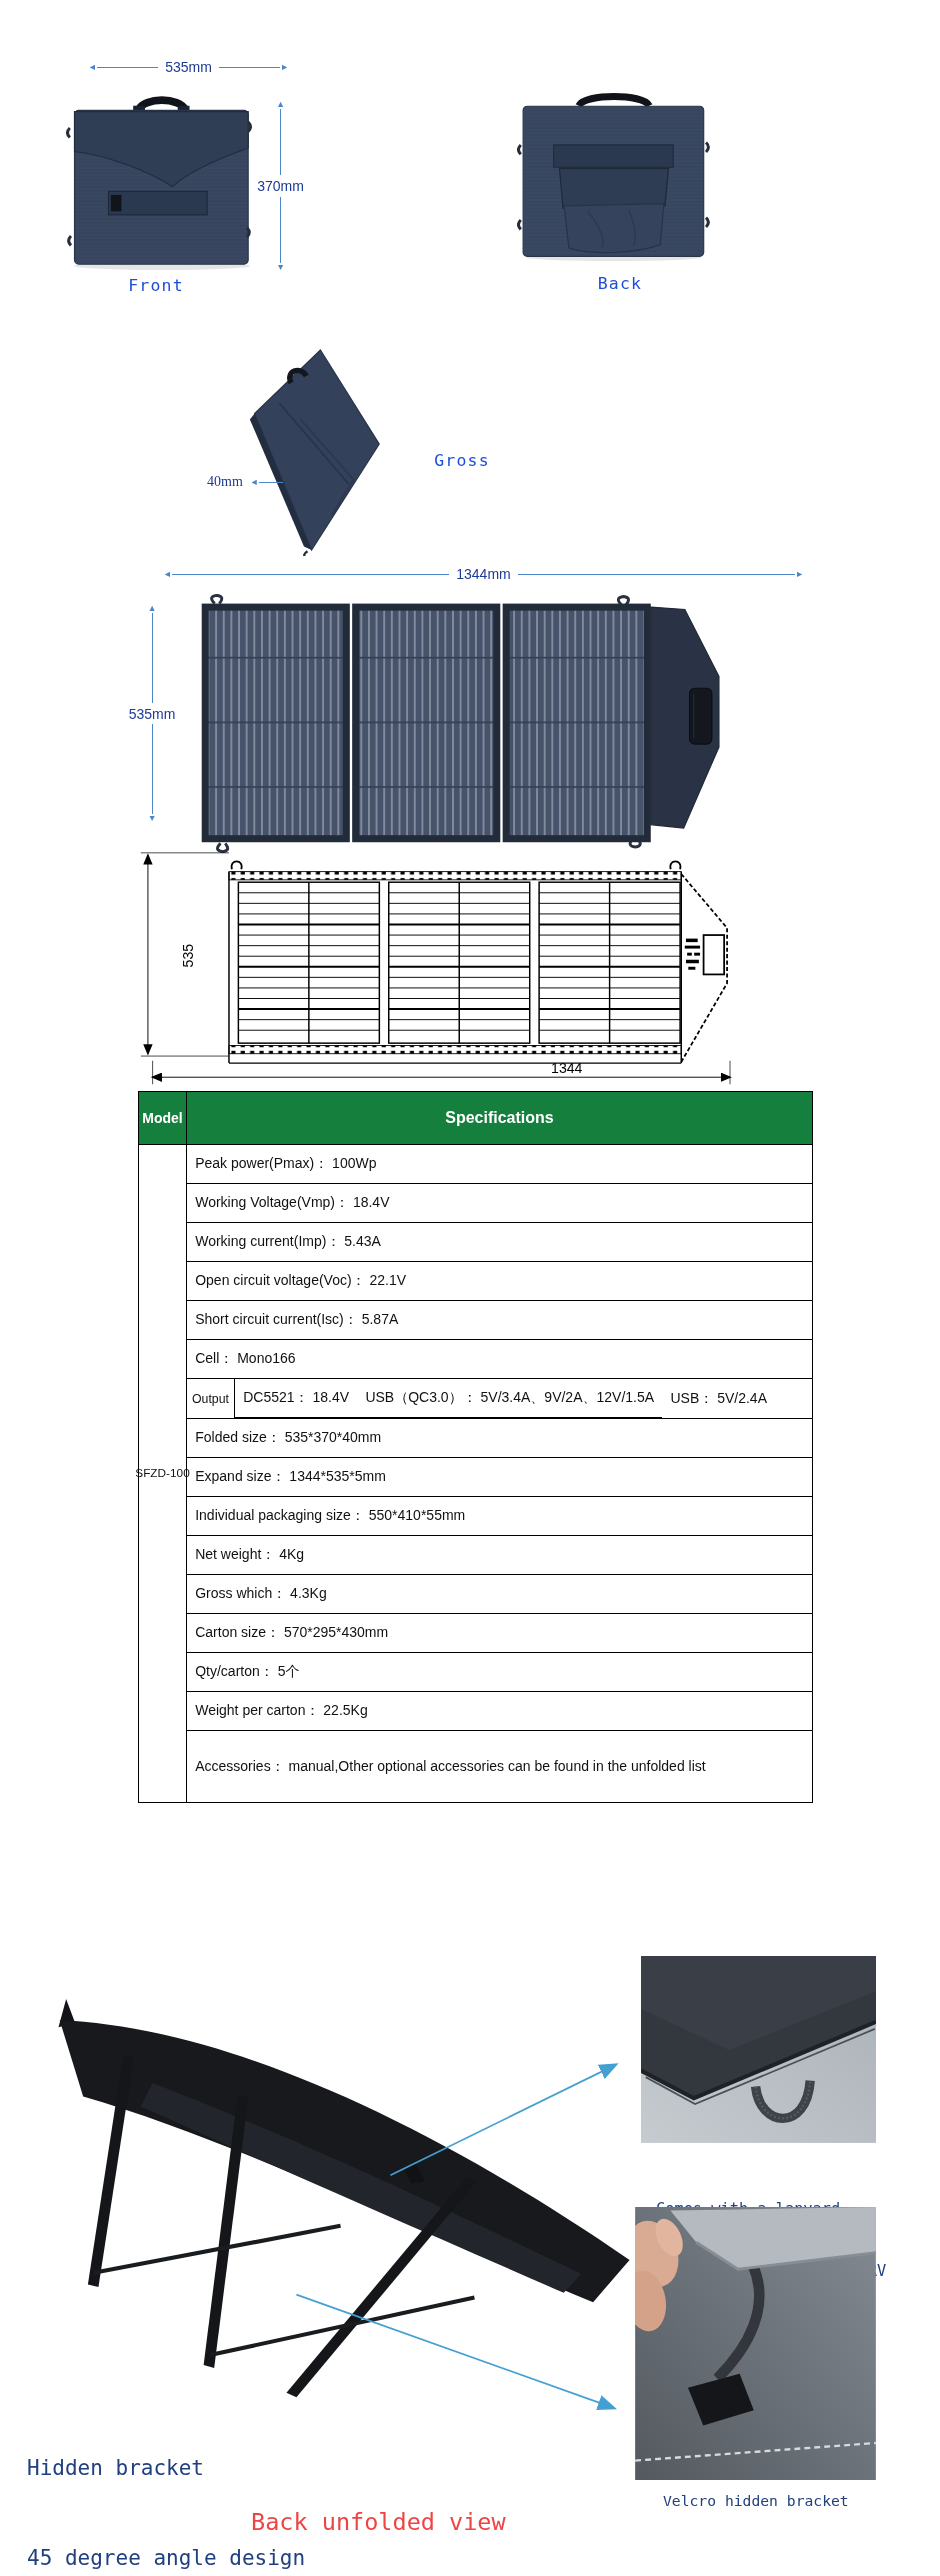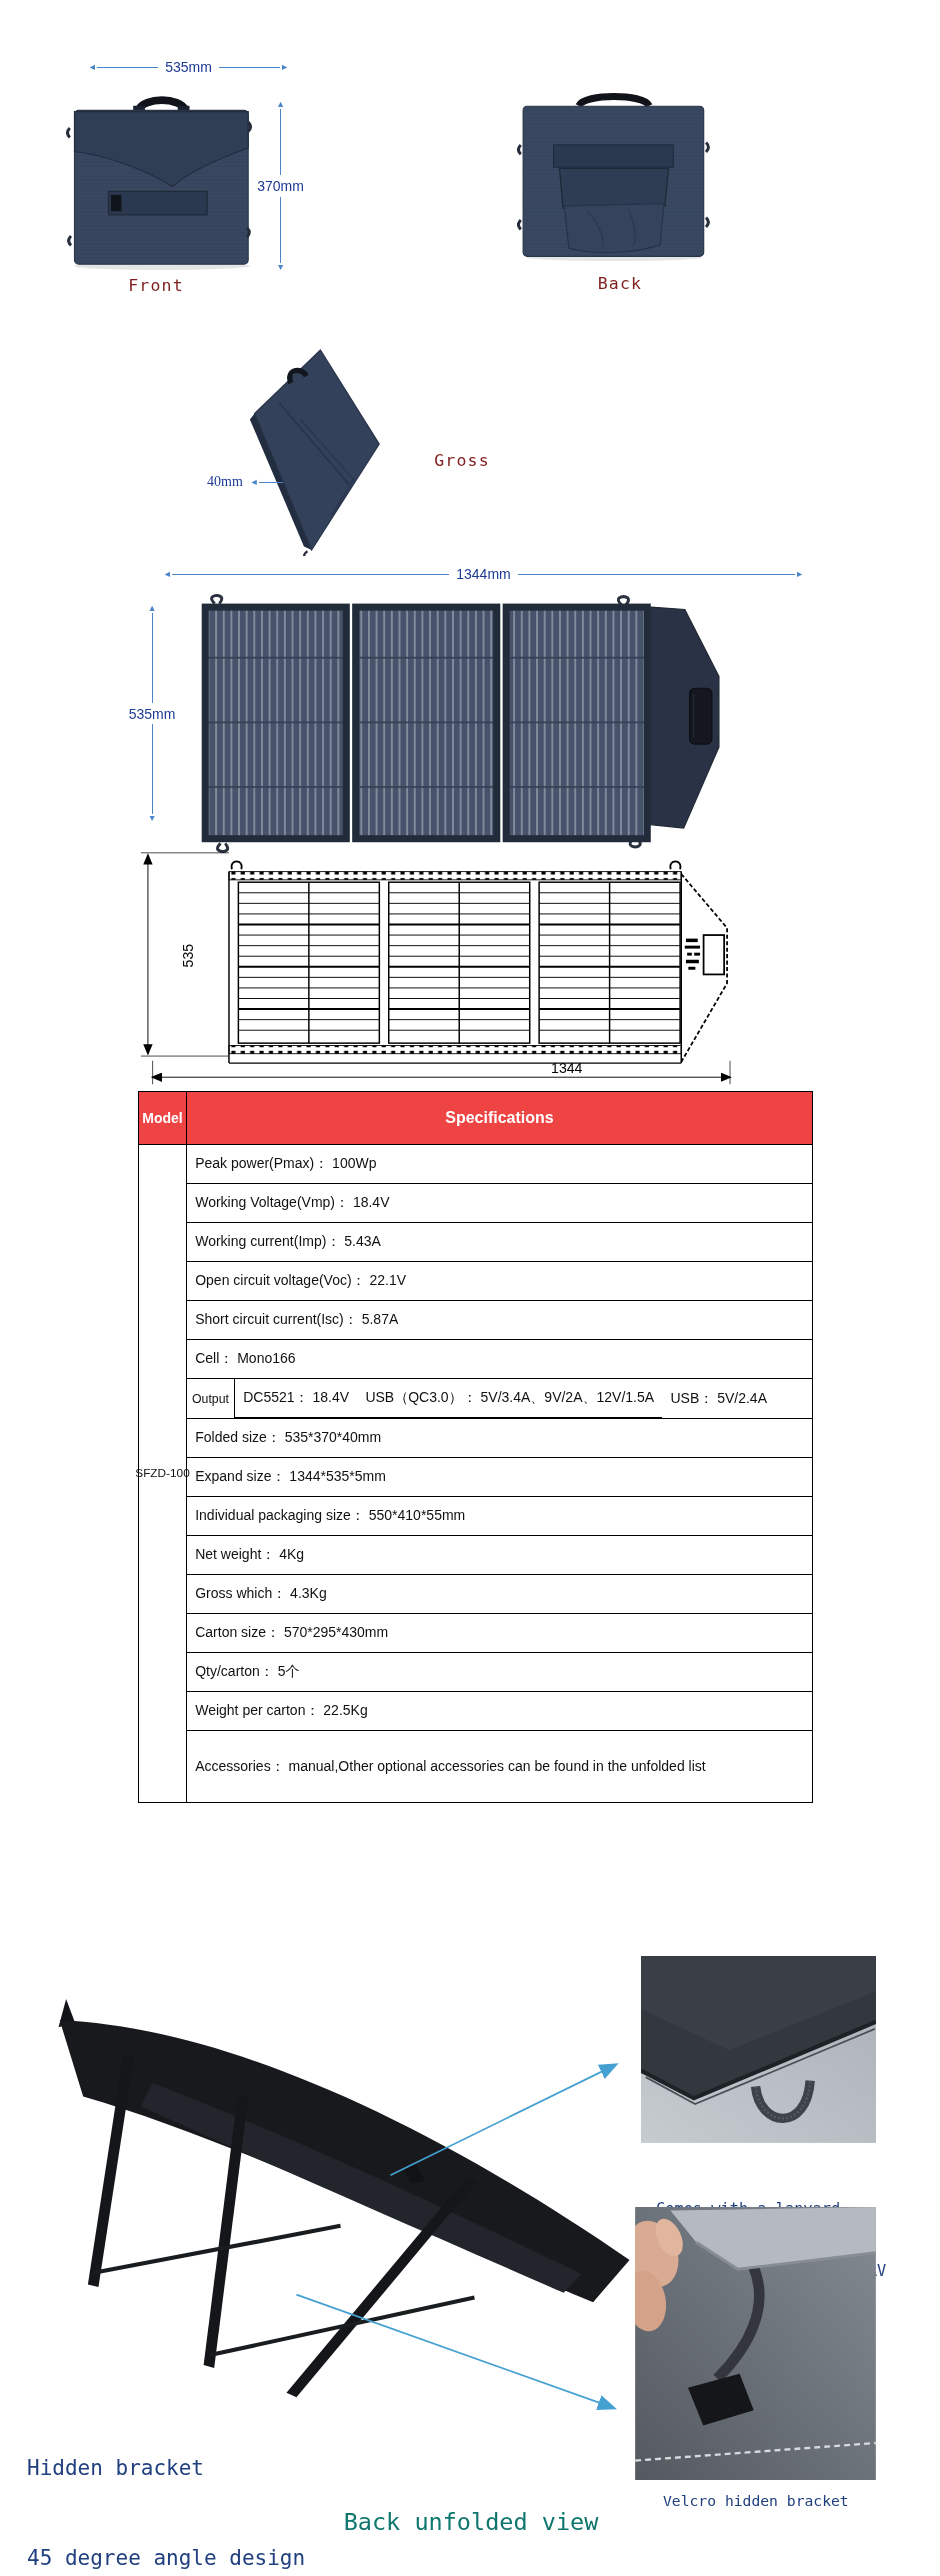--- a/index.html
+++ b/index.html
@@ -12,32 +12,32 @@
   .dimh .ln{flex:1;height:0;border-top:1.2px solid #4b86c9;}
   .dimh .ah{color:#4b86c9;font-size:8.8px;line-height:1;}
   .dimh .tx{padding:0 7px;white-space:nowrap;}
   .dimv{position:absolute;display:flex;flex-direction:column;align-items:center;color:#1d3a94;
         font:14px "Liberation Sans",sans-serif;}
   .dimv .ln{flex:1;width:0;border-left:1.2px solid #4b86c9;}
   .dimv .ah{color:#4b86c9;font-size:8.8px;line-height:1;}
   .dimv .tx{padding:2.9px 1.2px;white-space:nowrap;background:#fff;}
 
   
-  .vlabel{position:absolute;color:#7f1d1d;font:16.5px "DejaVu Sans Mono",monospace;
+  .vlabel{position:absolute;color:#1d4ed8;font:16.5px "DejaVu Sans Mono",monospace;
           letter-spacing:1.2px;text-align:center;}
   .cap{position:absolute;color:#21407f;font:15.3px "DejaVu Sans Mono",monospace;white-space:pre;}
   .features{position:absolute;left:27px;top:2393px;color:#21407f;
             font:21px "DejaVu Sans Mono",monospace;line-height:30px;white-space:pre;}
-  .main-title{position:absolute;left:277px;top:2508px;width:388px;text-align:center;
-              color:#0f766e;font:23.5px "DejaVu Sans Mono",monospace;}
+  .main-title{position:absolute;left:251px;top:2508px;width:388px;text-align:left;
+              color:#ef4444;font:23.5px "DejaVu Sans Mono",monospace;}
 
   
   .spec-table{position:absolute;left:138px;top:1091px;width:673px;border:1.8px solid #000;
               background:#fff;color:#111;}
-  .spec-header{display:flex;height:52px;background:#ef4444;border-bottom:1.8px solid #000;color:#fff;}
+  .spec-header{display:flex;height:52px;background:#15803d;border-bottom:1.8px solid #000;color:#fff;}
   .spec-header .hm{width:47px;border-right:1.8px solid #000;display:flex;align-items:center;
                    justify-content:center;font-size:14px;font-weight:bold;}
   .spec-header .hs{flex:1;display:flex;align-items:center;justify-content:center;
                    font-size:16px;font-weight:bold;}
   .spec-body{display:flex;}
   .model-col{width:47px;border-right:1.8px solid #000;display:flex;align-items:center;
              justify-content:center;font-size:11.8px;white-space:nowrap;}
   .rows-col{flex:1;display:flex;flex-direction:column;}
   .srow{height:38px;border-bottom:1.8px solid #000;display:flex;align-items:center;
         padding:0 8.2px;font-size:14px;}

